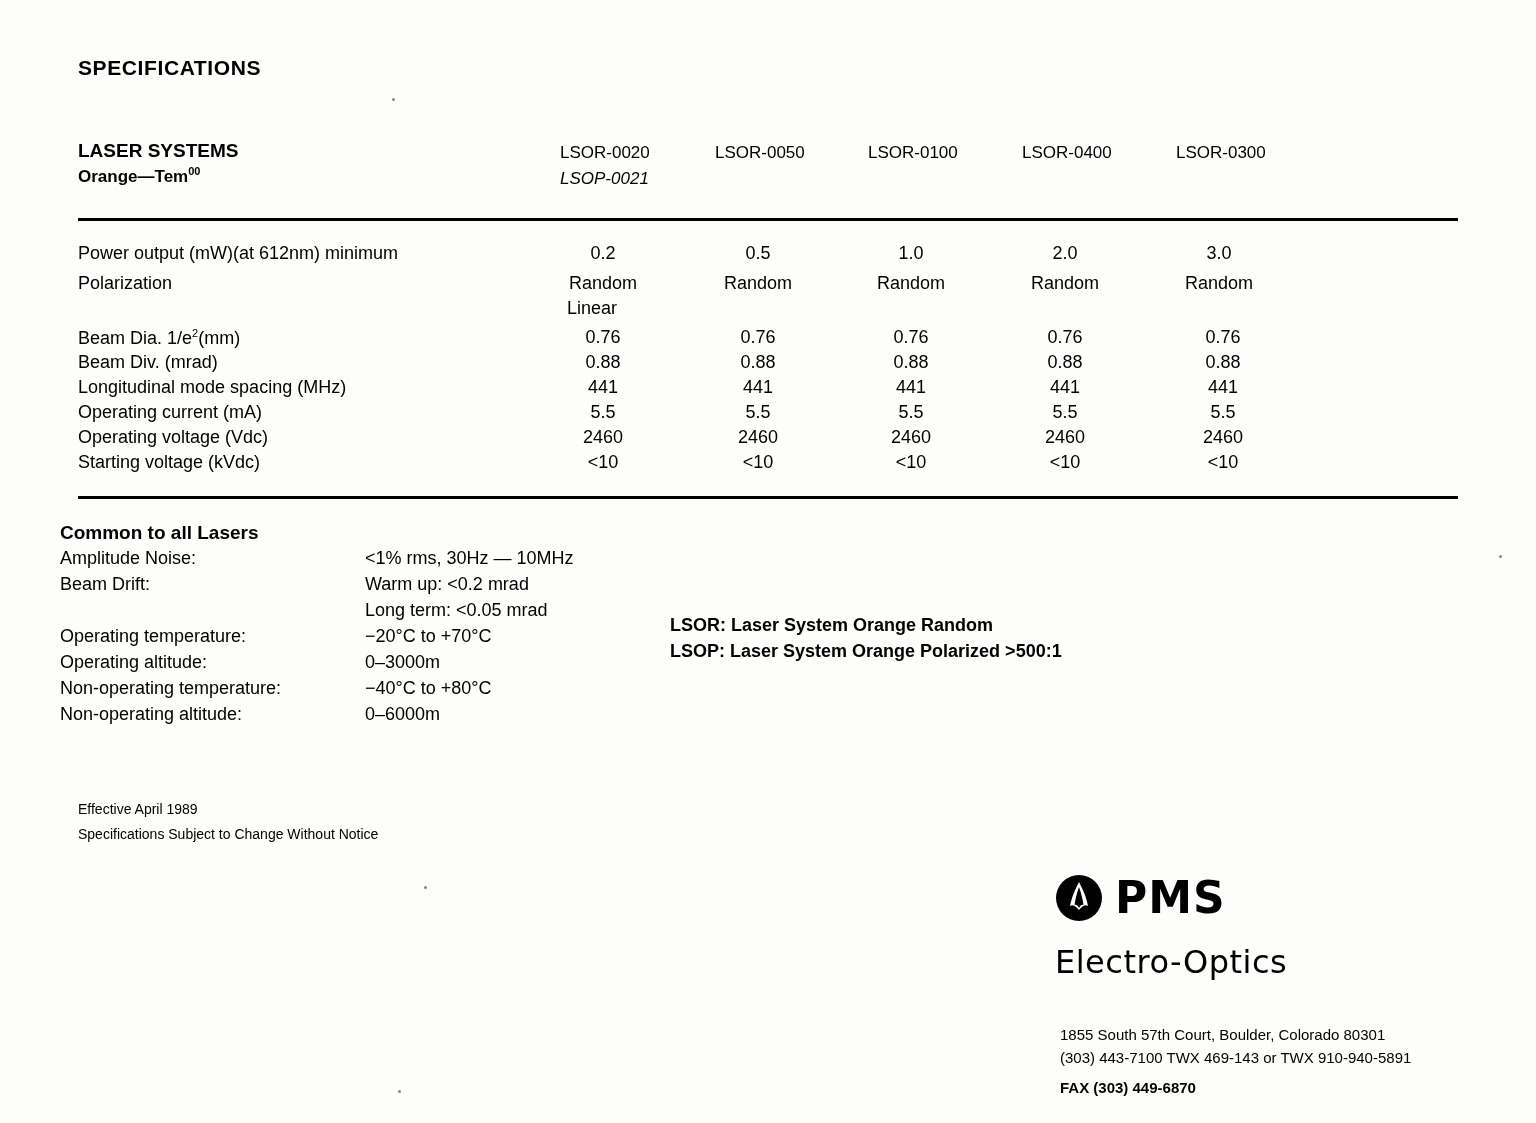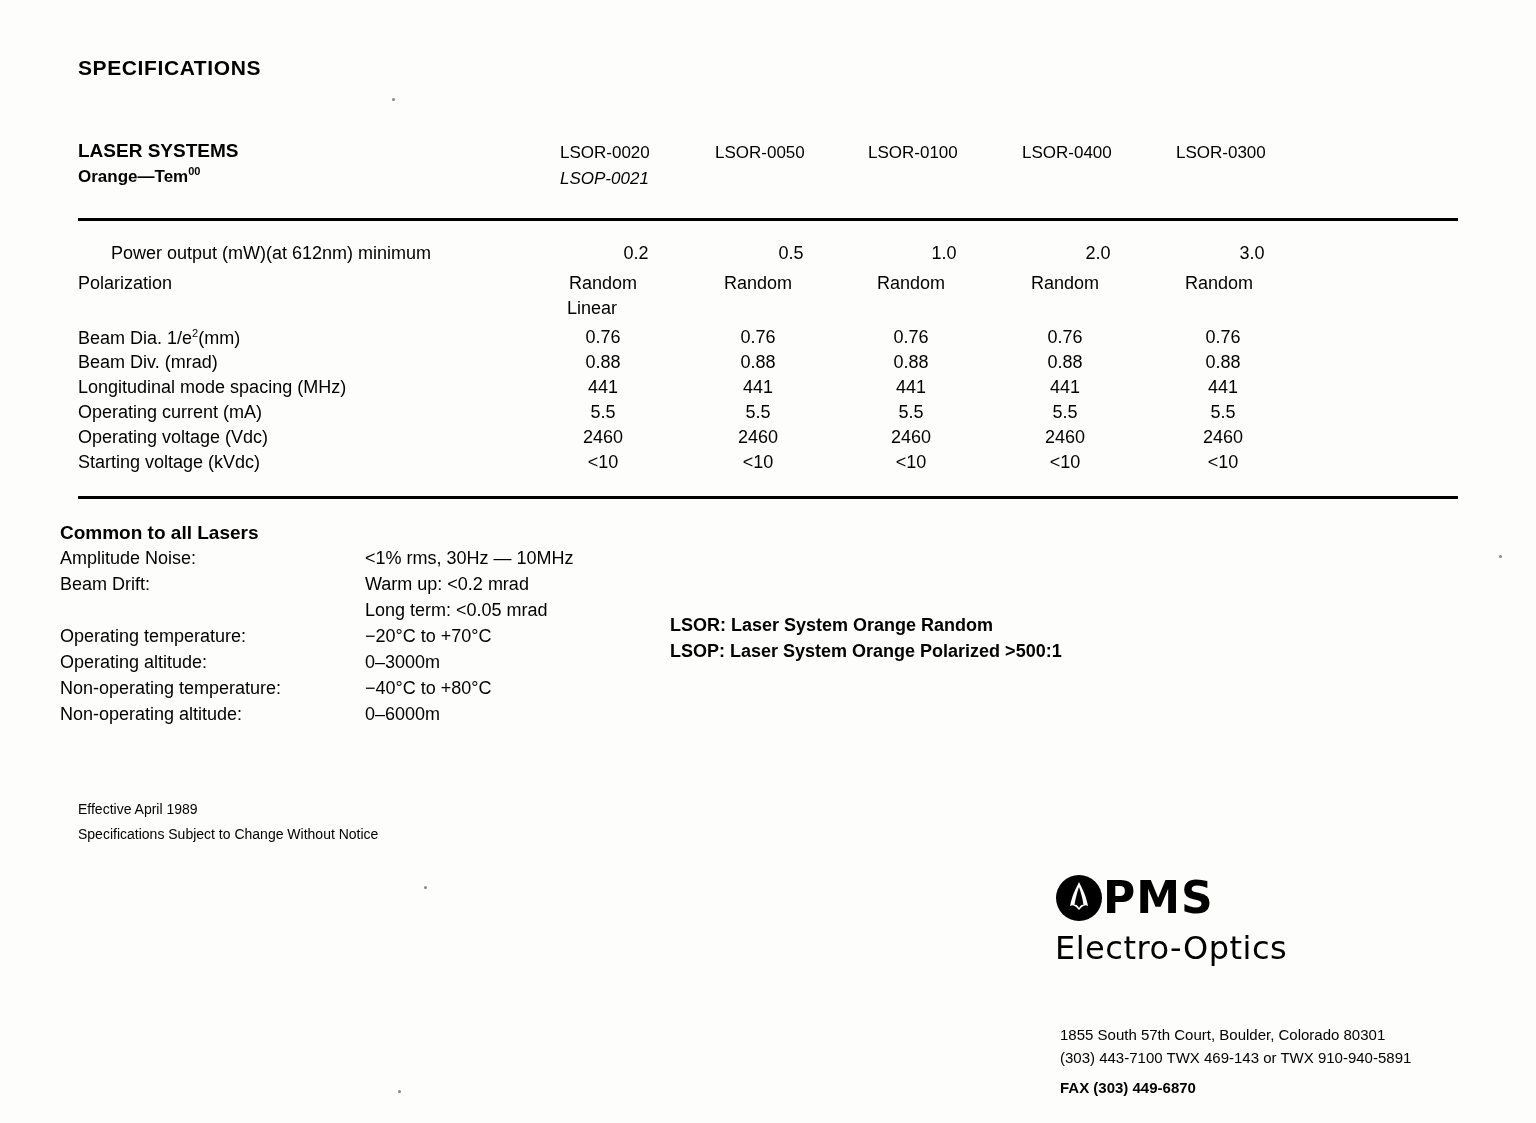--- a/index.html
+++ b/index.html
@@ -156,35 +156,35 @@
   
   .logo-block {
     position: absolute;
     left: 1055px;
     top: 872px;
     width: 420px;
   }
   .logo-row {
     display: flex;
     align-items: center;
-    gap: 0;
+    gap: 12px;
   }
   .logo-mark {
     width: 48px;
     height: 48px;
     position: relative;
   }
   .pms-word {
     font-size: 44px;
     font-weight: bold;
     letter-spacing: 1px;
     font-family: "DejaVu Sans", sans-serif;
   }
   .eo-word {
-    margin-top: 6px;
+    margin-top: 20px;
     font-size: 32px;
     letter-spacing: 0.5px;
     font-family: "DejaVu Sans", sans-serif;
   }
   .addr {
     position: absolute;
     left: 1060px;
     top: 1024px;
     font-size: 15px;
     line-height: 1.5;
@@ -236,21 +236,21 @@
     <div class="hdr-col" style="left:1098px;">
       <span>LSOR-0300</span>
     </div>
   </div>
 
   <div class="rule top"></div>
   <div class="rule bottom"></div>
 
   <div class="spec-rows">
 
-    <div class="row" style="height:30px;margin-left:33px;">
+    <div class="row" style="height:30px;">
       <div class="rl">Power output (mW)(at 612nm) minimum</div>
       <div class="cell" style="left:470px;">0.2</div>
       <div class="cell" style="left:625px;">0.5</div>
       <div class="cell" style="left:778px;">1.0</div>
       <div class="cell" style="left:932px;">2.0</div>
       <div class="cell" style="left:1086px;">3.0</div>
     </div>
 
     <div class="row" style="height:25px;">
       <div class="rl">Polarization</div>

